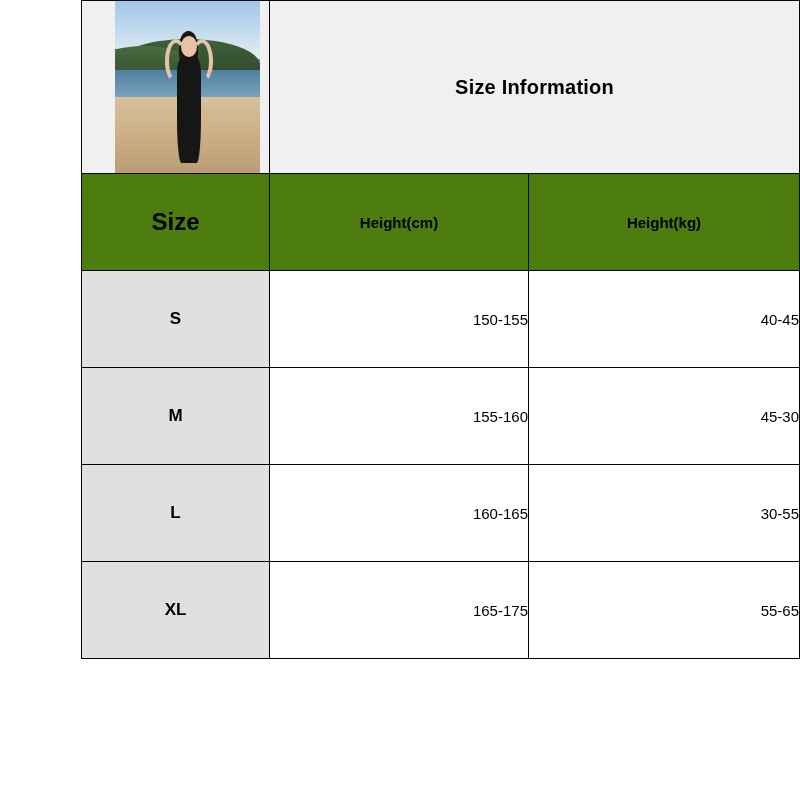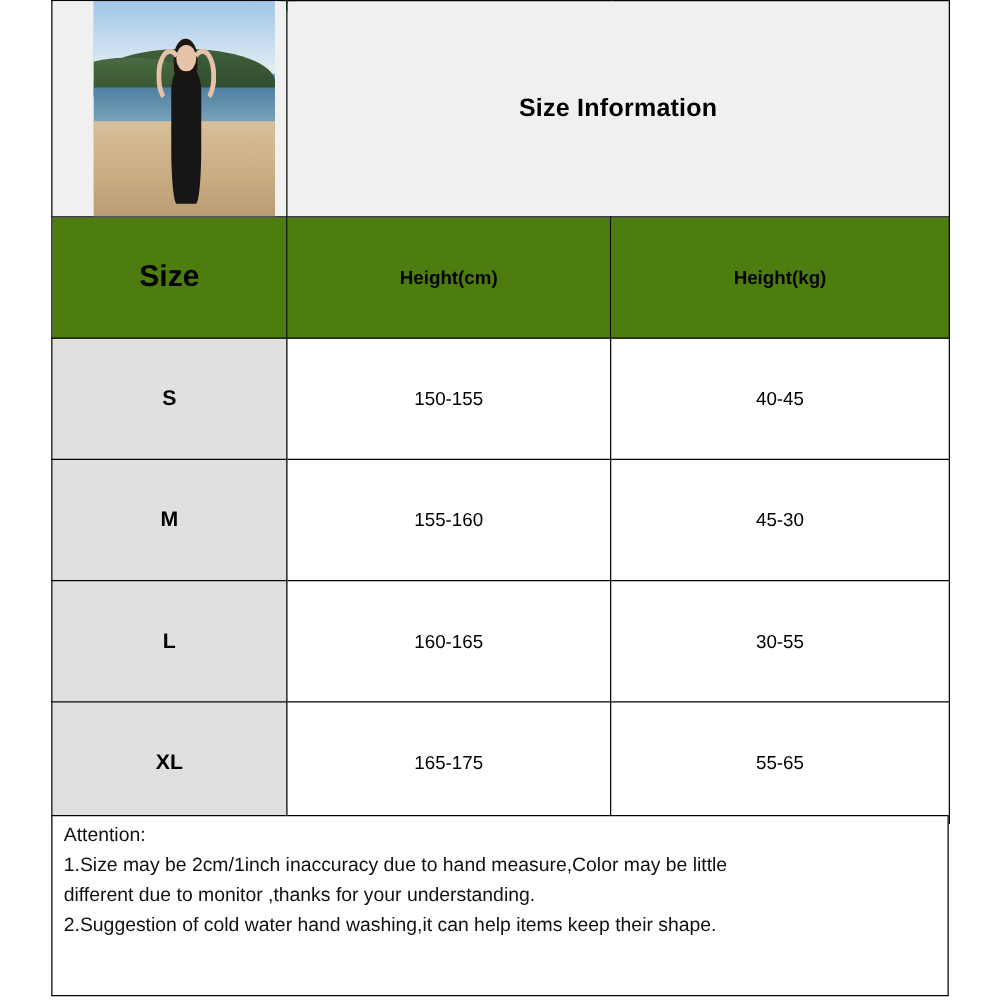--- a/index.html
+++ b/index.html
@@ -14,20 +14,21 @@
     color: #000;
     overflow: hidden;
   }
 
   .page {
     position: relative;
     width: 752px;
     height: 800px;
     background: #ffffff;
     box-sizing: border-box;
+    margin-left: 40px;
   }
 
   .size-table {
     position: absolute;
     left: 41px;
     top: 0px;
     width: 718px;
     border-collapse: collapse;
     table-layout: fixed;
   }
@@ -138,20 +139,21 @@
   
   .data-row td { height: 96px; }
   .data-row .cell-size {
     background: #e0e0e0;
     font-size: 17px;
     font-weight: bold;
   }
   .data-row .cell-val {
     background: #ffffff;
     font-size: 15px;
+    text-align: right;
   }
 
   
   .attention {
     position: absolute;
     left: 41px;
     top: 652px;
     width: 718px;
     height: 145px;
     border: 1px solid #050505;
@@ -232,20 +234,14 @@
         <td class="cell-val">30-55</td>
       </tr>
       <tr class="data-row">
         <td class="cell-size">XL</td>
         <td class="cell-val">165-175</td>
         <td class="cell-val">55-65</td>
       </tr>
     </tbody>
   </table>
 
-  <div class="attention">
-    <p>Attention:</p>
-    <p>1.Size may be 2cm/1inch inaccuracy due to hand measure,Color may be little</p>
-    <p>different due to monitor ,thanks for your understanding.</p>
-    <p>2.Suggestion of cold water hand washing,it can help items keep their shape.</p>
-  </div>
 
 </div>
 
 </body></html>

